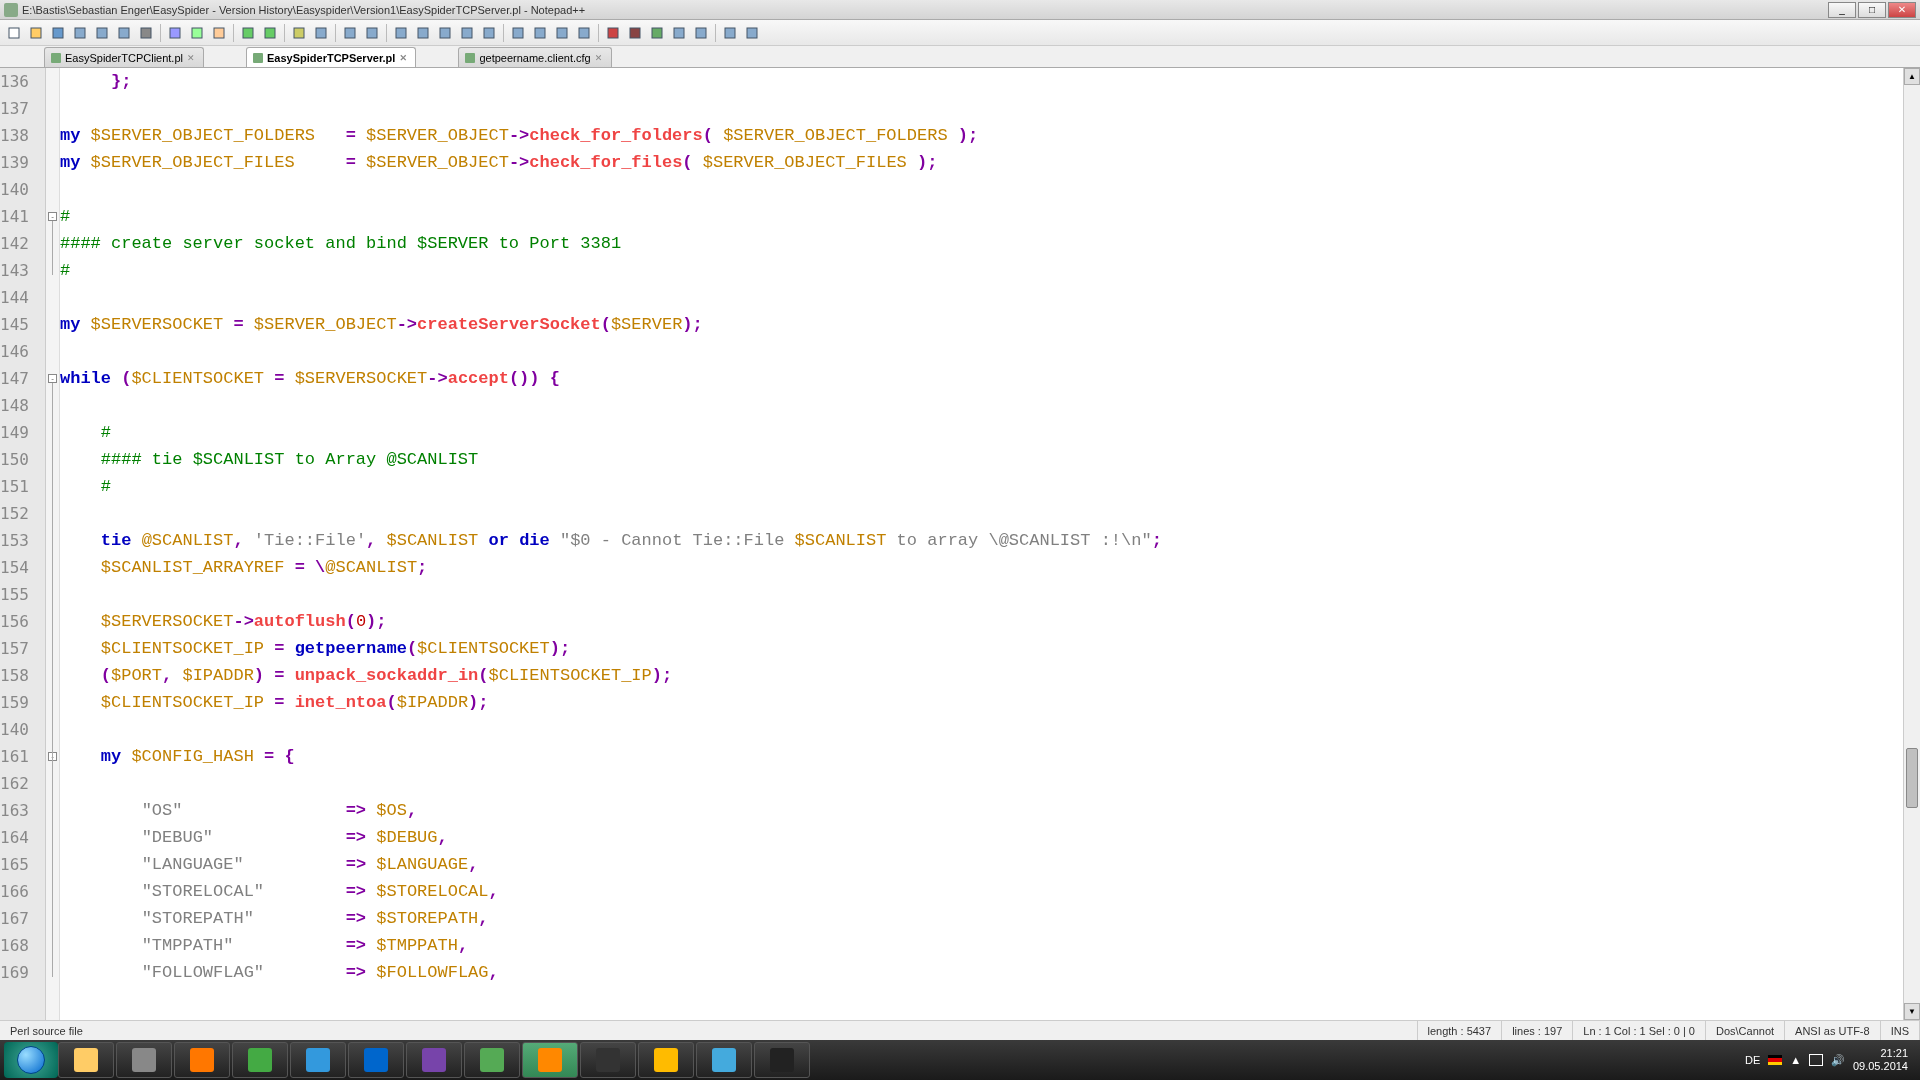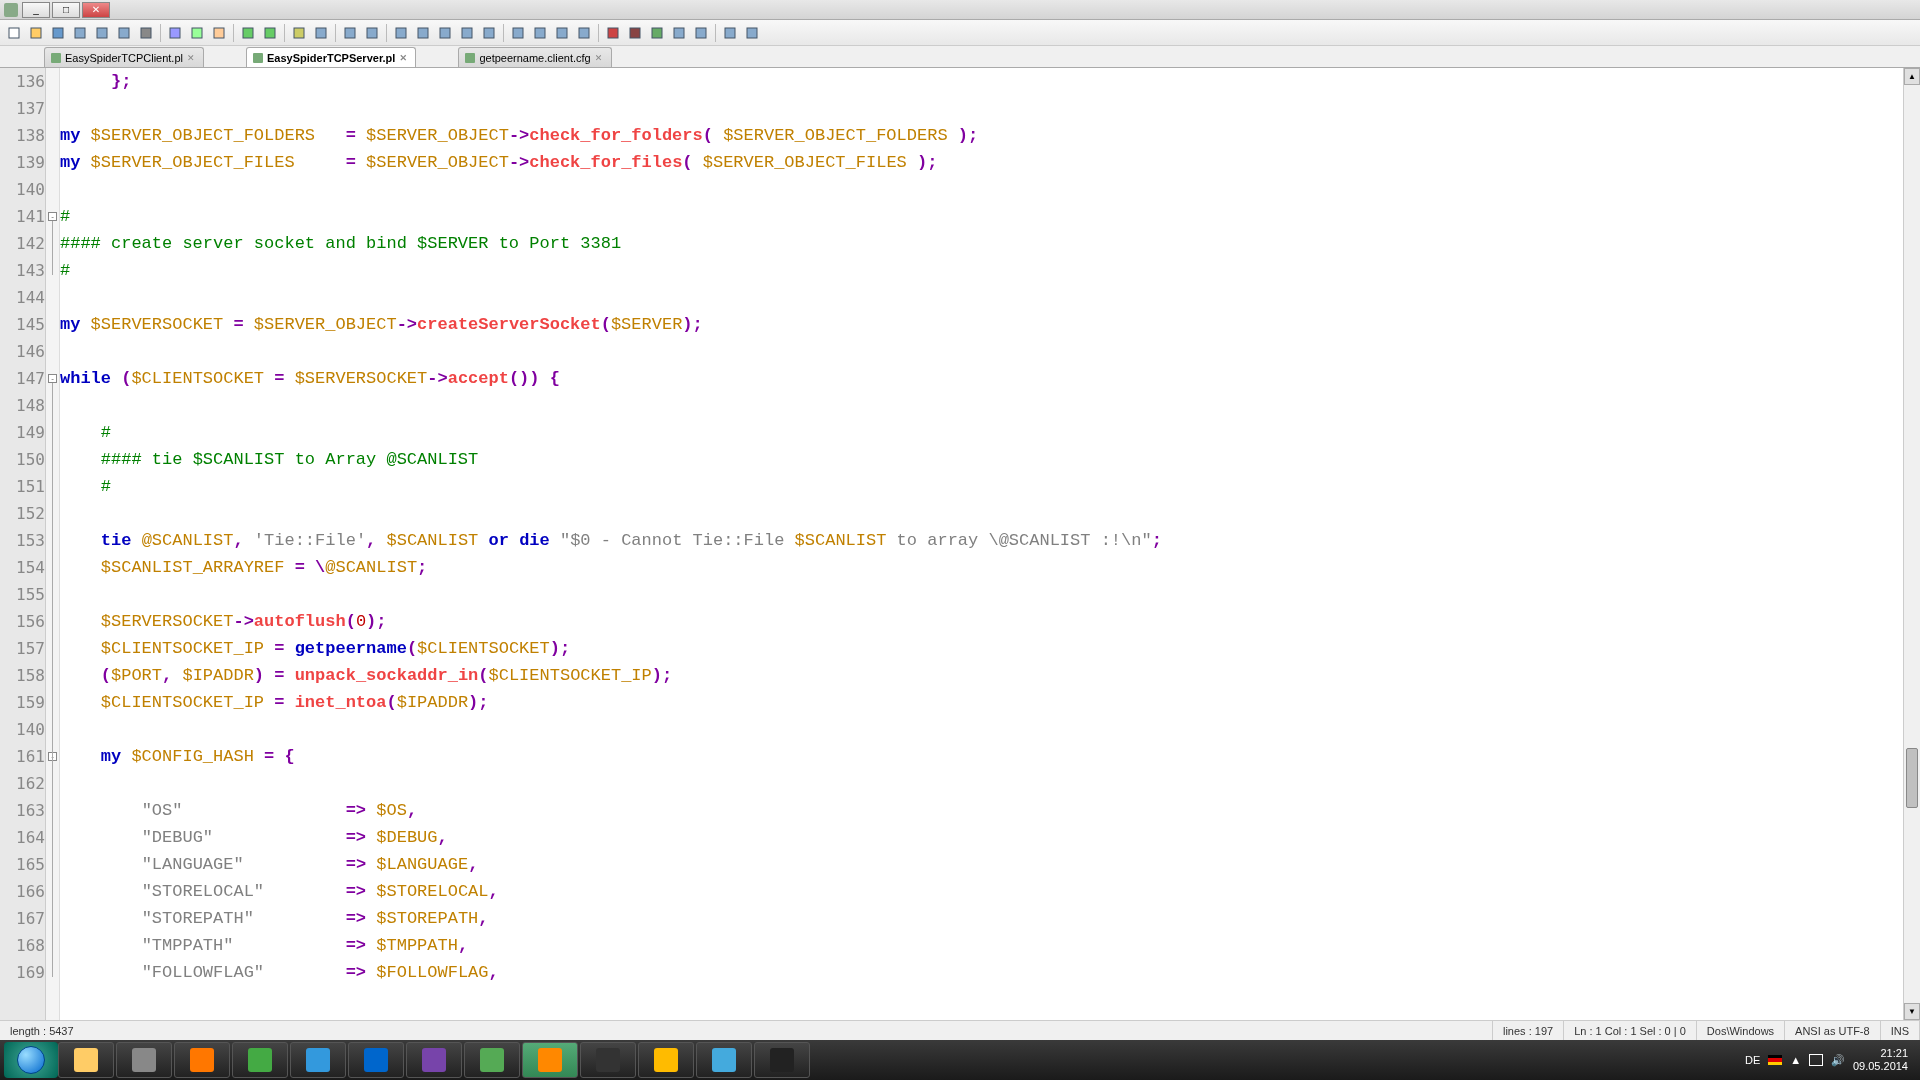--- a/index.html
+++ b/index.html
@@ -26,21 +26,21 @@
 
 
 .tabbar { height: 22px; background: #f0f0f0; display: flex; align-items: flex-end; padding: 0 4px; border-bottom: 1px solid #aaa; }
 .tab { height: 20px; padding: 2px 6px; background: linear-gradient(#e8e8e8,#d8d8d8); border: 1px solid #aaa; border-bottom: none; margin-right: 2px; display: flex; align-items: center; gap: 4px; font-size: 11px; cursor: pointer; border-radius: 3px 3px 0 0; margin-left: 40px; }
 .tab.active { background: #fff; font-weight: bold; }
 .tab .tabicon { width: 10px; height: 10px; background: #7a7; border-radius: 1px; }
 .tab .tabclose { width: 10px; height: 10px; font-size: 9px; color: #888; }
 
 
 .editor { flex: 1; display: flex; background: #fff; position: relative; overflow: hidden; }
-.gutter { width: 46px; background: #e8e8e8; border-right: 1px solid #ccc; font-family: Consolas, monospace; font-size: 16px; color: #888; text-align: right; line-height: 27px; padding-top: 0; }
+.gutter { width: 46px; background: #e8e8e8; border-right: 1px solid #ccc; font-family: Consolas, monospace; font-size: 16px; color: #888; line-height: 27px; padding-top: 0; }
 .foldcol { width: 14px; background: #f4f4f4; border-right: 1px solid #ddd; position: relative; }
 .foldmark { position: absolute; left: 2px; width: 9px; height: 9px; border: 1px solid #888; background: #fff; font-size: 8px; text-align: center; line-height: 7px; color: #555; }
 .foldline { position: absolute; left: 6px; width: 1px; background: #aaa; }
 .code { flex: 1; font-family: Consolas, "Courier New", monospace; font-size: 17px; line-height: 27px; white-space: pre; color: #000; padding-top: 0; overflow: hidden; }
 .scrollbar-v { width: 17px; background: #f0f0f0; border-left: 1px solid #ccc; position: relative; }
 .scrollthumb { position: absolute; left: 2px; right: 2px; background: #c0c0c0; border: 1px solid #888; border-radius: 2px; }
 .scrollbtn { position: absolute; left: 0; right: 0; height: 17px; background: #e0e0e0; border: 1px solid #aaa; display:flex; align-items:center; justify-content:center; font-size:8px; }
 
 
 .kw { color: #0000c0; font-weight: bold; }
@@ -68,20 +68,21 @@
 .tray { margin-left: auto; display: flex; align-items: center; gap: 8px; color: #fff; font-size: 11px; padding-right: 8px; }
 .clock { text-align: right; line-height: 13px; }
 </style>
 </head>
 <body>
 
 <div class="window">
 
   <div class="titlebar">
     <div class="icon"></div>
+    <div class="title">E:\Bastis\Sebastian Enger\EasySpider - Version History\Easyspider\Version1\EasySpiderTCPServer.pl - Notepad++</div>
     <div class="winbtns">
       <div class="winbtn">_</div>
       <div class="winbtn">□</div>
       <div class="winbtn close">✕</div>
     </div>
   </div>
 
 
   <div class="toolbar" id="toolbar">
       <div class="tbtn">
@@ -318,24 +319,25 @@
       </div>
     <div class="code" id="code"><div>     <span class="punct">};</span></div><div>&nbsp;</div><div><span class="kw">my</span> <span class="var">$SERVER_OBJECT_FOLDERS</span>   <span class="punct">=</span> <span class="var">$SERVER_OBJECT</span><span class="op">-&gt;</span><span class="func">check_for_folders</span><span class="punct">(</span> <span class="var">$SERVER_OBJECT_FOLDERS</span> <span class="punct">);</span></div><div><span class="kw">my</span> <span class="var">$SERVER_OBJECT_FILES</span>     <span class="punct">=</span> <span class="var">$SERVER_OBJECT</span><span class="op">-&gt;</span><span class="func">check_for_files</span><span class="punct">(</span> <span class="var">$SERVER_OBJECT_FILES</span> <span class="punct">);</span></div><div>&nbsp;</div><div><span class="cmt">#</span></div><div><span class="cmt">#### create server socket and bind $SERVER to Port 3381</span></div><div><span class="cmt">#</span></div><div>&nbsp;</div><div><span class="kw">my</span> <span class="var">$SERVERSOCKET</span> <span class="punct">=</span> <span class="var">$SERVER_OBJECT</span><span class="op">-&gt;</span><span class="func">createServerSocket</span><span class="punct">(</span><span class="var">$SERVER</span><span class="punct">);</span></div><div>&nbsp;</div><div><span class="kw">while</span> <span class="punct">(</span><span class="var">$CLIENTSOCKET</span> <span class="punct">=</span> <span class="var">$SERVERSOCKET</span><span class="op">-&gt;</span><span class="func">accept</span><span class="punct">())</span> <span class="punct">{</span></div><div>&nbsp;</div><div>    <span class="cmt">#</span></div><div>    <span class="cmt">#### tie $SCANLIST to Array @SCANLIST</span></div><div>    <span class="cmt">#</span></div><div>    </div><div>    <span class="kw">tie</span> <span class="var">@SCANLIST</span><span class="punct">,</span> <span class="str">'Tie::File'</span><span class="punct">,</span> <span class="var">$SCANLIST</span> <span class="kw">or</span> <span class="kw">die</span> <span class="str2">"$0</span><span class="str"> - Cannot Tie::File </span><span class="var">$SCANLIST</span><span class="str"> to array </span><span class="str">\@SCANLIST :!\n"</span><span class="punct">;</span></div><div>    <span class="var">$SCANLIST_ARRAYREF</span> <span class="punct">=</span> <span class="punct">\</span><span class="var">@SCANLIST</span><span class="punct">;</span></div><div>&nbsp;</div><div>    <span class="var">$SERVERSOCKET</span><span class="op">-&gt;</span><span class="func">autoflush</span><span class="punct">(</span><span class="num">0</span><span class="punct">);</span></div><div>    <span class="var">$CLIENTSOCKET_IP</span> <span class="punct">=</span> <span class="kw">getpeername</span><span class="punct">(</span><span class="var">$CLIENTSOCKET</span><span class="punct">);</span></div><div>    <span class="punct">(</span><span class="var">$PORT</span><span class="punct">,</span> <span class="var">$IPADDR</span><span class="punct">)</span> <span class="punct">=</span> <span class="func">unpack_sockaddr_in</span><span class="punct">(</span><span class="var">$CLIENTSOCKET_IP</span><span class="punct">);</span></div><div>    <span class="var">$CLIENTSOCKET_IP</span> <span class="punct">=</span> <span class="func">inet_ntoa</span><span class="punct">(</span><span class="var">$IPADDR</span><span class="punct">);</span></div><div>&nbsp;</div><div>    <span class="kw">my</span> <span class="var">$CONFIG_HASH</span> <span class="punct">=</span> <span class="punct">{</span></div><div>&nbsp;</div><div>        <span class="str">"OS"</span>                <span class="punct">=&gt;</span> <span class="var">$OS</span><span class="punct">,</span></div><div>        <span class="str">"DEBUG"</span>             <span class="punct">=&gt;</span> <span class="var">$DEBUG</span><span class="punct">,</span></div><div>        <span class="str">"LANGUAGE"</span>          <span class="punct">=&gt;</span> <span class="var">$LANGUAGE</span><span class="punct">,</span></div><div>        <span class="str">"STORELOCAL"</span>        <span class="punct">=&gt;</span> <span class="var">$STORELOCAL</span><span class="punct">,</span></div><div>        <span class="str">"STOREPATH"</span>         <span class="punct">=&gt;</span> <span class="var">$STOREPATH</span><span class="punct">,</span></div><div>        <span class="str">"TMPPATH"</span>           <span class="punct">=&gt;</span> <span class="var">$TMPPATH</span><span class="punct">,</span></div><div>        <span class="str">"FOLLOWFLAG"</span>        <span class="punct">=&gt;</span> <span class="var">$FOLLOWFLAG</span><span class="punct">,</span></div></div>
     <div class="scrollbar-v">
       <div class="scrollbtn" style="top:0">▲</div>
       <div class="scrollthumb" style="top:680px;height:60px"></div>
       <div class="scrollbtn" style="bottom:0">▼</div>
     </div>
   </div>
 
   <div class="statusbar">
+    <div class="cell">Perl source file</div>
     <div class="cell">length : 5437</div>
     <div class="cell">lines : 197</div>
     <div class="cell">Ln : 1   Col : 1   Sel : 0 | 0</div>
-    <div class="cell">Dos\Windows</div>
+    <div class="cell">Dos\Cannot</div>
     <div class="cell">ANSI as UTF-8</div>
     <div class="cell">INS</div>
   </div>
 
   <div class="taskbar">
     <div class="startbtn">
         <div class="orb"></div>
       </div>
     <div id="taskapps" style="display:flex;gap:2px">
         <div class="taskbtn">

